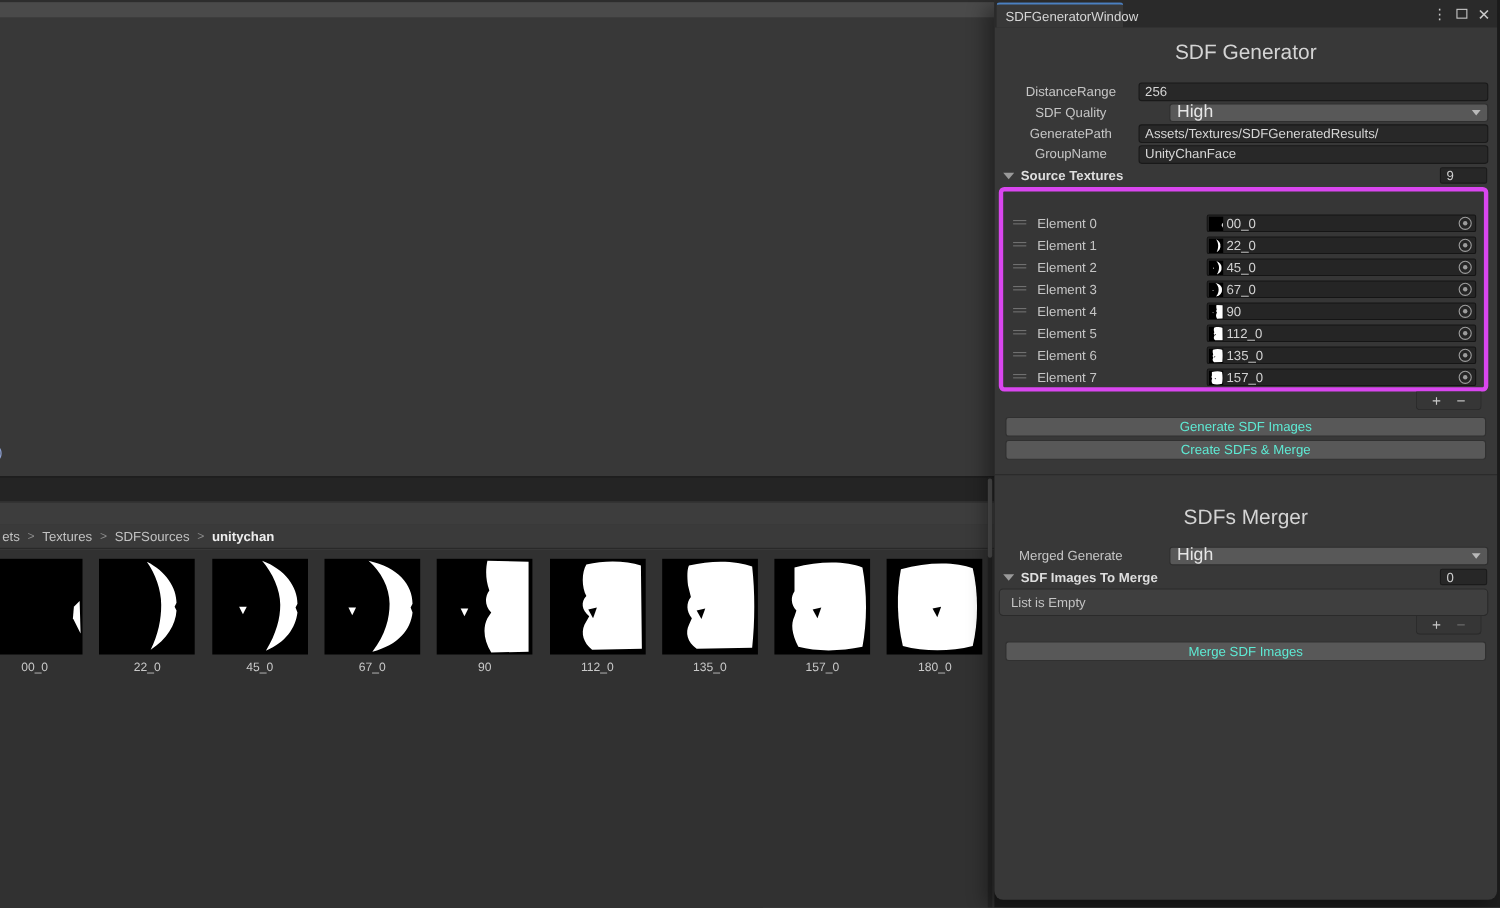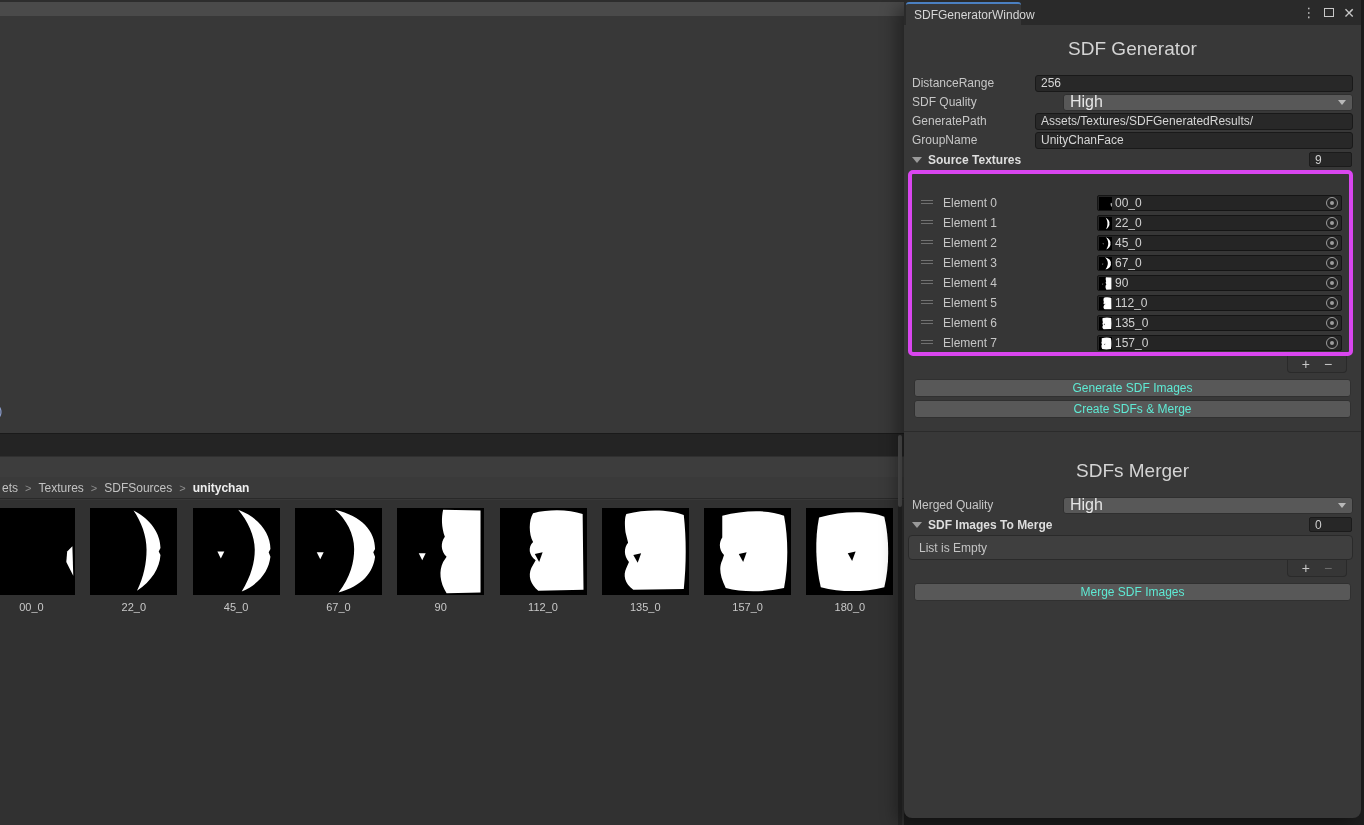--- a/index.html
+++ b/index.html
@@ -35,21 +35,21 @@
          border-top:2px solid #4b80c1; border-radius:3px 3px 0 0; display:flex; align-items:center; padding-left:8px; }
   .tab-label { font-size:12px; color:#d6d6d6; }
   .win-controls { position:absolute; right:6px; top:0; height:25px; display:flex; align-items:center; gap:9px; }
   .kebab { color:#c8c8c8; font-size:13px; cursor:default; }
   .maxi  { width:10px; height:9px; border:1.5px solid #c8c8c8; display:inline-block; cursor:default; }
   .closer{ color:#c8c8c8; font-size:14px; line-height:1; cursor:default; }
 
   .section-title { margin-top:13px; height:24px; text-align:center; font-size:19px; color:#d4d4d4; font-weight:400; }
   .rows { margin-top:12px; }
   .row { display:flex; align-items:center; height:18px; margin:0 8px 1px 8px; }
-  .row-label { width:123px; font-size:12px; color:#c6c6c6; flex:none; }
+  .row-label { width:123px; font-size:12px; color:#c6c6c6; flex:none;text-align:center; }
   .txt-field { flex:1; height:17px; background:#282828; border:1px solid #191919; border-radius:3px;
                color:#d6d6d6; font-size:12px; font-family:"Liberation Sans",sans-serif; padding:0 5px; outline:none; }
   .dropdown { flex:1; height:17px; margin-left:28px; background:#585858; border:1px solid #2f2f2f; border-radius:3px;
               display:flex; align-items:center; padding:0 6px; cursor:default; }
   .dropdown-label { font-size:16px; color:#e6e6e6; flex:1; }
   .dd-arrow { width:0; height:0; border-left:4px solid transparent; border-right:4px solid transparent; border-top:5px solid #b9b9b9; }
 
   .foldout-row { display:flex; align-items:center; height:17px; margin:2px 9px 0 8px; }
   .tri-down { width:0; height:0; border-left:5px solid transparent; border-right:5px solid transparent; border-top:6px solid #9a9a9a; margin-right:6px; }
   .foldout-label { font-size:12px; font-weight:bold; color:#dedede; flex:1; }
@@ -422,21 +422,21 @@
 
     <button class="wide-btn btn1">Generate SDF Images</button>
     <button class="wide-btn btn2">Create SDFs &amp; Merge</button>
 
     <div class="separator"></div>
 
     <div class="section-title merger-title">SDFs Merger</div>
 
     <div class="rows">
       <div class="row">
-        <span class="row-label">Merged Quality</span>
+        <span class="row-label">Merged Generate</span>
         <div class="dropdown">
           <span class="dropdown-label">High</span>
           <span class="dd-arrow"></span>
         </div>
       </div>
     </div>
 
     <div class="foldout-row">
       <span class="tri-down"></span>
       <span class="foldout-label">SDF Images To Merge</span>

